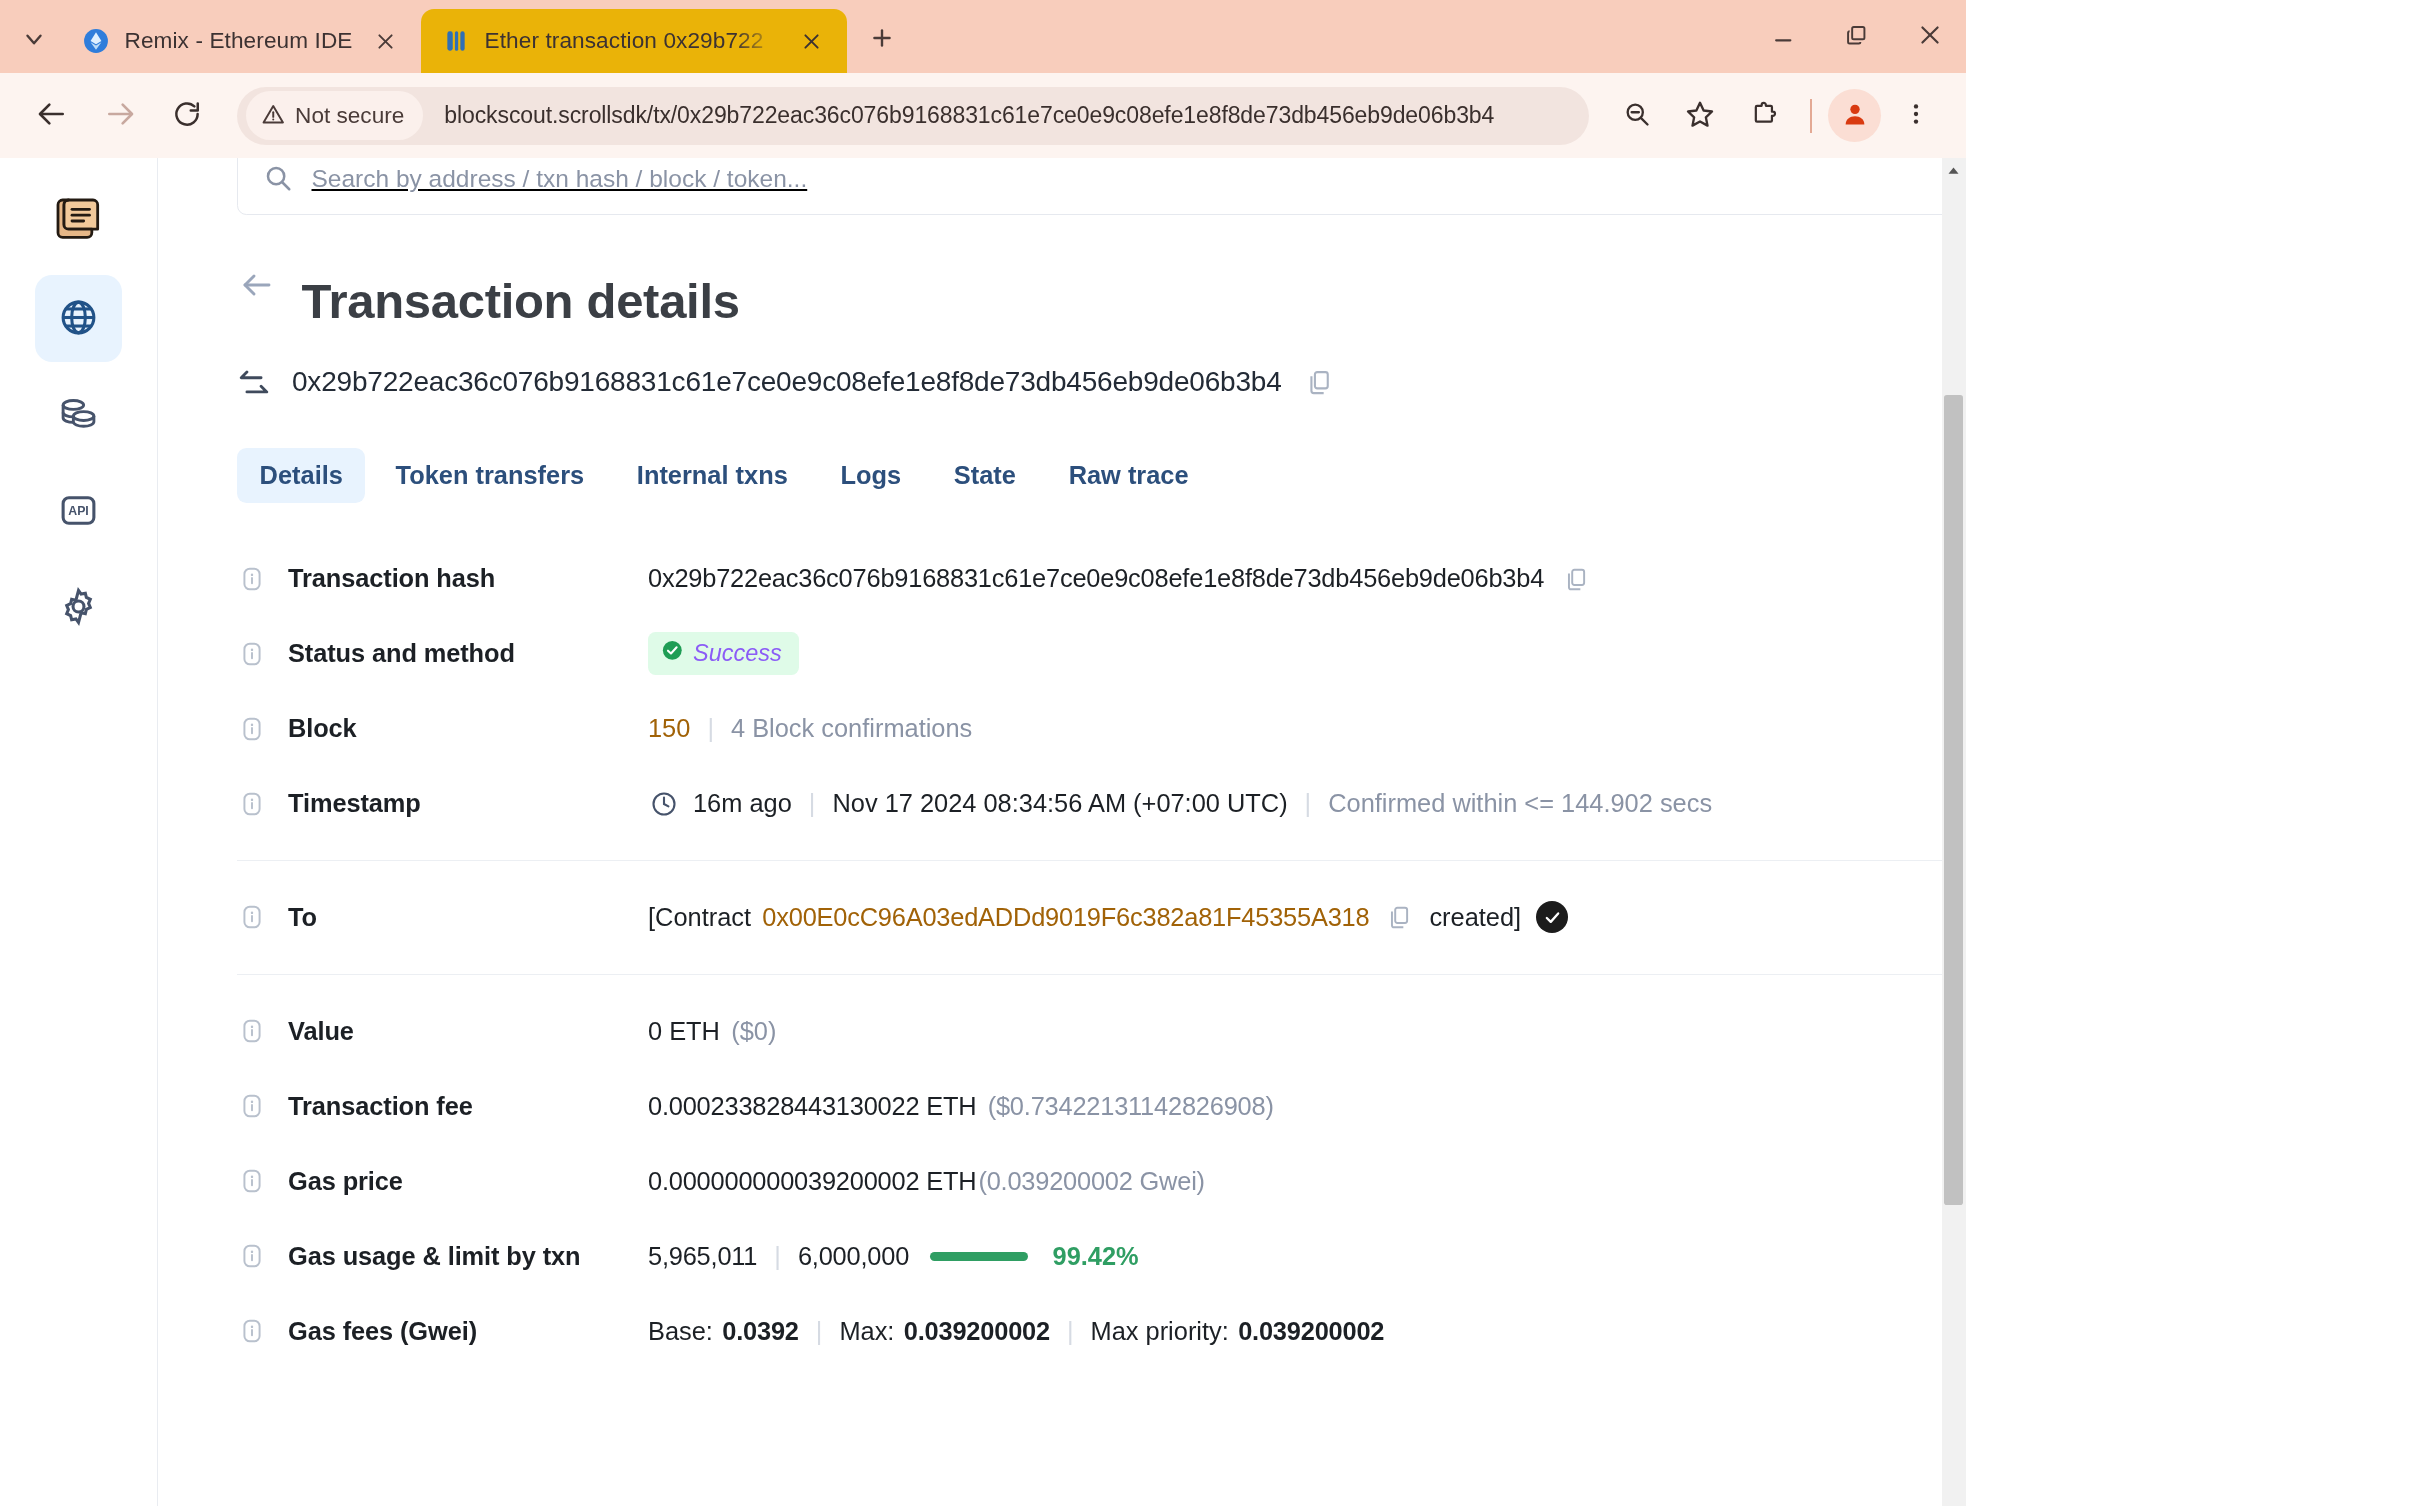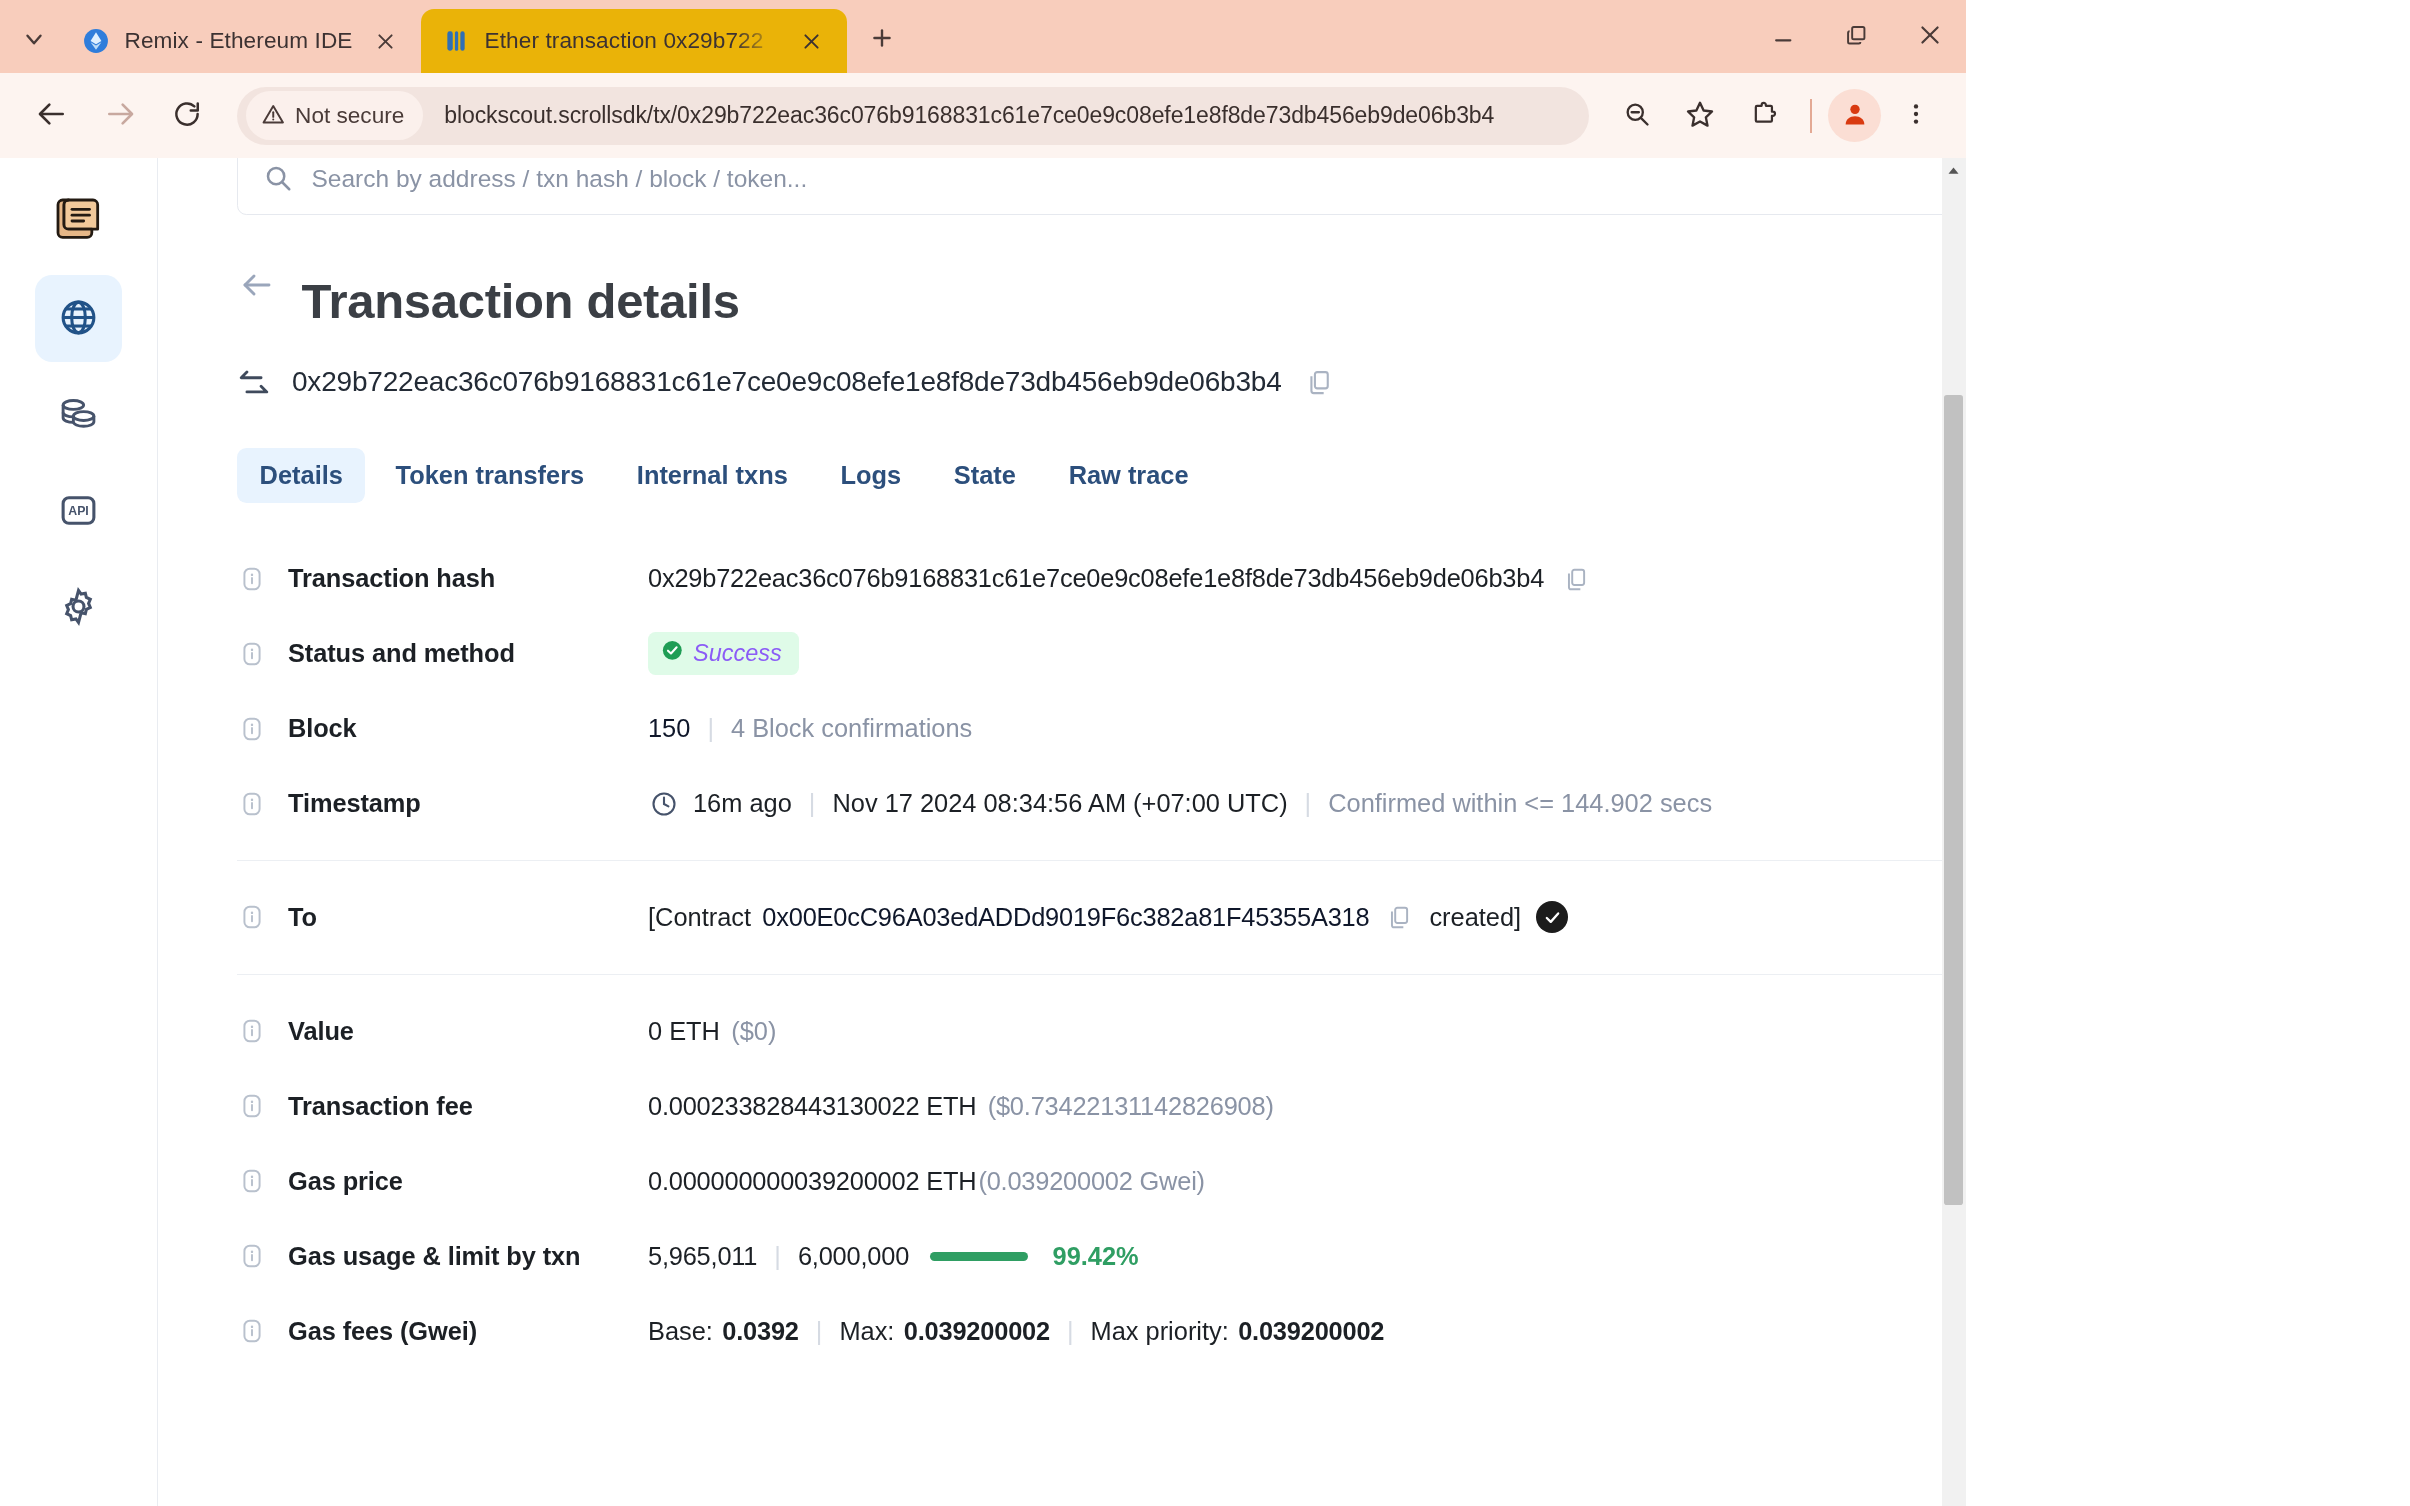--- a/index.html
+++ b/index.html
@@ -179,20 +179,21 @@
     left: 79px; top: -15px;
     width: 1976px;
     height: 72px;
     border: 0.9px solid #e6e9ef;
     border-radius: 9.4px;
     background: #fff;
     display: flex; align-items: center;
     padding: 0 24.5px;
     gap: 19px;
     cursor: text;
+    text-decoration: underline;
   }
   .search-ph { font-size: 24.5px; color: #8a93a5; }
 
   .page-head {
     display: flex; align-items: center;
     gap: 24.5px;
     margin-top: 83px;
   }
   .back-arrow { width: 40px; height: 40px; display:flex;align-items:center;justify-content:center; cursor:pointer; }
   .page-title { font-size: 49px; font-weight: 700; color: #3b3f45; letter-spacing: -0.3px; margin-top: 32px; }
@@ -235,21 +236,21 @@
     cursor: pointer;
   }
   .drow .lbl {
     font-size: 25.4px; color: #1c2025; font-weight: 600;
     width: 360px; flex: 0 0 360px;
     letter-spacing: -0.1px;
   }
   .drow .val { font-size: 25.4px; color: #1c2025; display: flex; align-items: center; flex-wrap: wrap; gap: 0; }
   .mono { letter-spacing: -0.2px; }
   .muted { color: #8a93a5; }
-  .link { color: #0f172a; cursor: pointer; }
+  .link { color: #a16207; cursor: pointer; }
   .sep-pipe { color: #d6dbe3; margin: 0 17px; font-weight: 300; }
   .divider { height: 0.9px; background: #eceff3; width: 2068px; margin: 19px 0; }
 
   .badge-success {
     display: inline-flex; align-items: center; gap: 9.4px;
     background: #dffbe8;
     color: #8b5cf6;
     font-size: 23.5px;
     padding: 7.5px 17px 7.5px 13px;
     border-radius: 7.5px;

